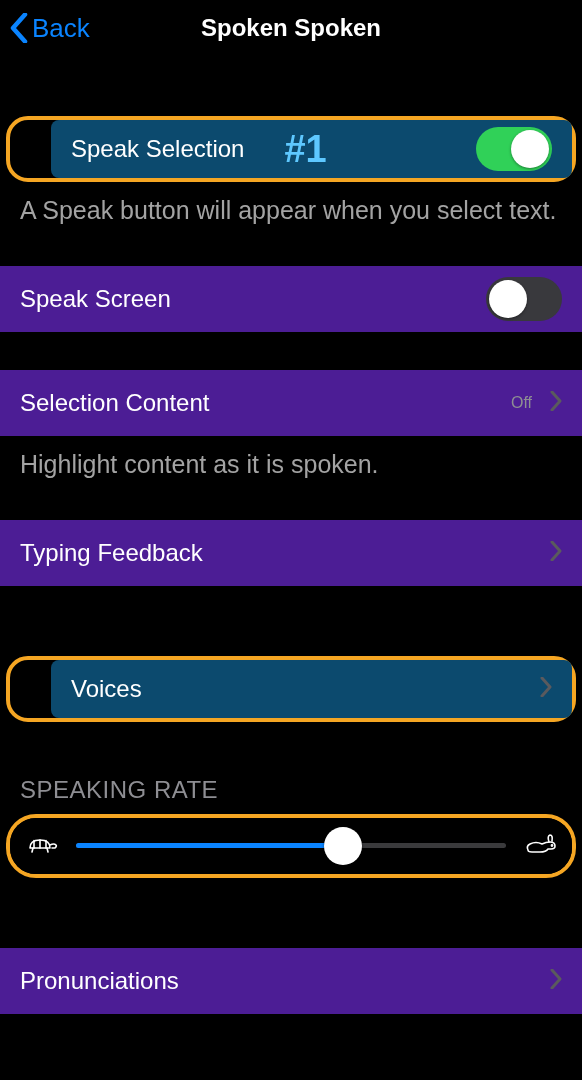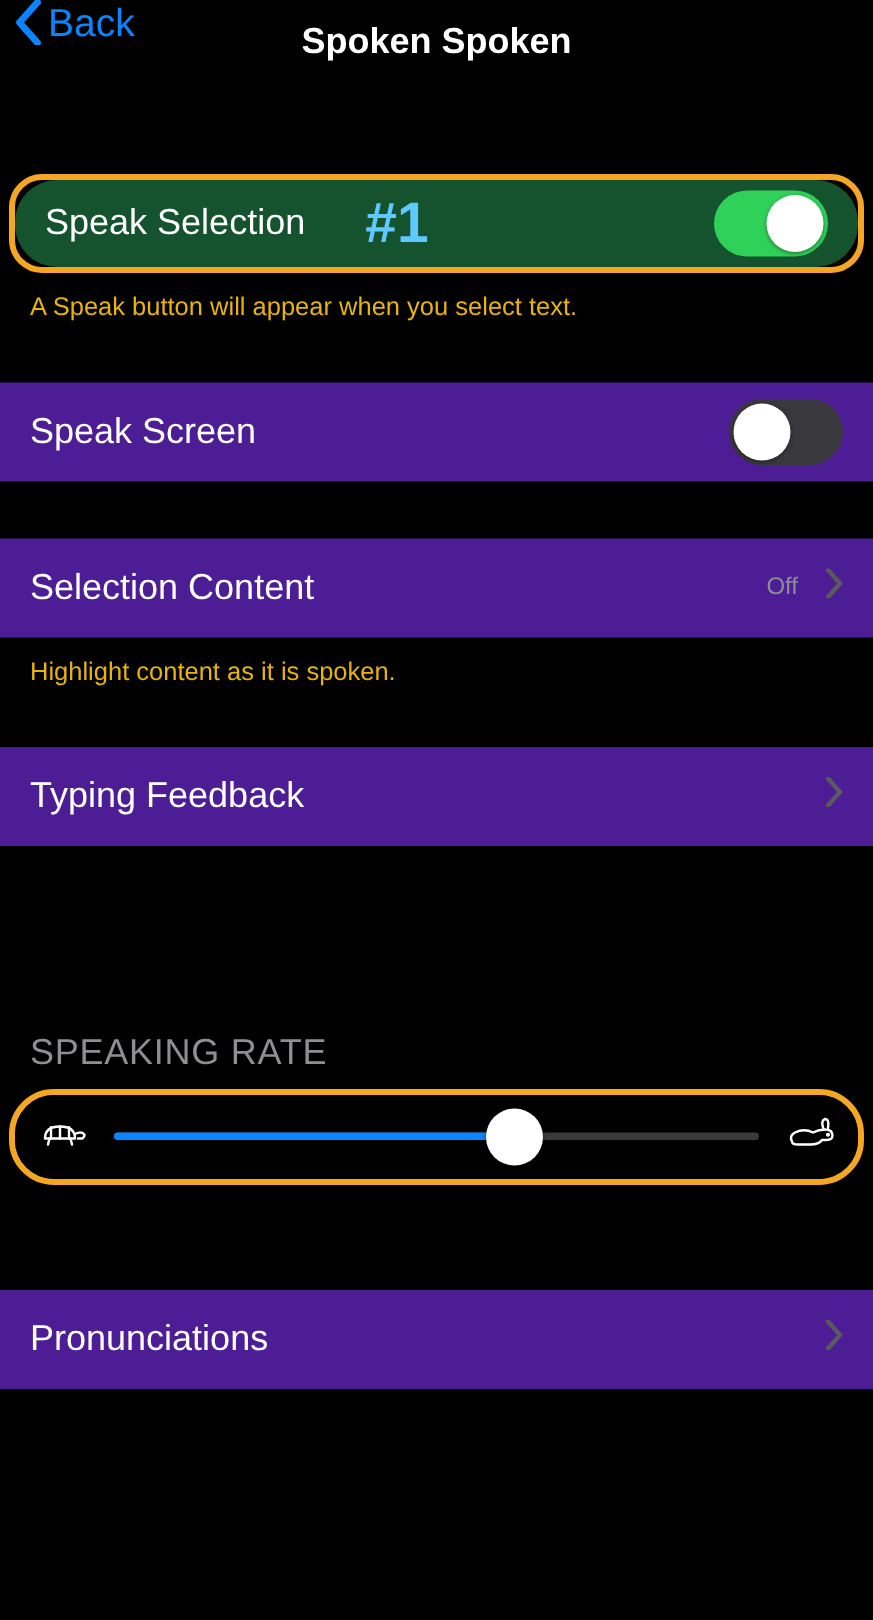--- a/index.html
+++ b/index.html
@@ -1,51 +1,51 @@
 <!DOCTYPE html>
 <html><head>
 <meta charset="utf-8">
 <style>
   * { box-sizing: border-box; margin: 0; padding: 0; }
   html, body { width: 582px; height: 1080px; background: #000; font-family: -apple-system, "Helvetica Neue", Arial, sans-serif; color: #fff; overflow: hidden; }
   body { display: flex; flex-direction: column; }
 
   .navbar { position: relative; height: 56px; display: flex; align-items: center; justify-content: center; background: #000; }
-  .navbar .back { position: absolute; left: 10px; top: 0; bottom: 0; display: flex; color: #0a84ff; font-size: 26px; }
+  .navbar .back { position: absolute; left: 10px; top: 0; bottom: 0; display: flex; align-items: center; color: #0a84ff; font-size: 26px; }
   .navbar .back svg { width: 18px; height: 30px; }
   .navbar .back .lbl { margin-left: 4px; }
   .navbar .title { font-size: 24px; font-weight: 600; color: #fff; }
 
   .content { flex: 1; background: #000; padding-top: 60px; }
   .cell { background: #4c1d95; min-height: 66px; display: flex; align-items: center; padding: 0 20px; position: relative; }
   .cell .label { font-size: 24px; color: #fff; flex: 0 0 auto; }
   .cell .spacer { flex: 1; }
   .cell .value { font-size: 16px; color: #8e8e93; margin-right: 18px; }
   .cell .chevron { color: #5a5a5e; }
   .cell .chevron svg { width: 12px; height: 20px; }
 
-  .footer-text { font-size: 17px; color: #eab308; padding: 12px 20px 0 20px; line-height: 1.35; }
+  .footer-text { font-size: 25px; color: #a3a3a3; padding: 12px 20px 0 20px; line-height: 1.35; }
   .header-text { font-size: 24px; color: #8e8e93; padding: 0 20px 10px 20px; letter-spacing: 0.5px; }
 
   .gap-sm { height: 38px; }
   .gap-md { height: 54px; }
   .gap-lg { height: 70px; }
 
   
   .switch { width: 76px; height: 44px; border-radius: 22px; position: relative; }
   .switch .knob { position: absolute; width: 38px; height: 38px; border-radius: 50%; background: #fff; top: 3px; box-shadow: 0 1px 3px rgba(0,0,0,0.4); }
   .switch.on { background: #30d158; }
   .switch.on .knob { right: 3px; }
   .switch.off { background: #39393d; }
   .switch.off .knob { left: 3px; }
 
   
   .ring { border: 4px solid #f5a623; border-radius: 22px; position: relative; }
   .ring-cell { padding: 0; }
-  .ring-cell .cell { background: #14532d; border-radius: 28px; min-height: 58px; }
+  .ring-cell .cell { background: #0c4a6e; border-radius: 8px; min-height: 58px; margin-left: 41px; }
 
   .annotation { color: #5ec8ff; font-size: 38px; font-weight: 700; margin-left: 40px; }
 
   
   .slider-row { background: #000; display: flex; align-items: center; padding: 0 20px; height: 64px; gap: 16px; }
   .slider-row .icon { color: #fff; flex: 0 0 auto; }
   .slider-row .track-wrap { flex: 1; position: relative; height: 40px; display: flex; align-items: center; }
   .slider-row .track-bg { position: absolute; left: 0; right: 0; height: 5px; background: #3a3a3c; border-radius: 3px; }
   .slider-row .track-fill { position: absolute; left: 0; height: 5px; background: #0a84ff; border-radius: 3px; }
   .slider-row .thumb { position: absolute; width: 38px; height: 38px; background: #fff; border-radius: 50%; top: 1px; transform: translateX(-50%); box-shadow: 0 1px 3px rgba(0,0,0,0.5); }
@@ -107,20 +107,29 @@
   <div class="cell">
     <span class="label">Typing Feedback</span>
     <span class="spacer"></span>
     <span class="chevron"><svg viewBox="0 0 12 20">
           <path d="M2 1 L10 10 L2 19" stroke="#5a5a5e" stroke-width="3" fill="none" stroke-linecap="round" stroke-linejoin="round"></path>
         </svg></span>
   </div>
 
   <div class="gap-lg"></div>
 
+  <div class="ring ring-cell" style="margin: 0 6px;">
+    <div class="cell">
+      <span class="label">Voices</span>
+      <span class="spacer"></span>
+      <span class="chevron"><svg viewBox="0 0 12 20">
+            <path d="M2 1 L10 10 L2 19" stroke="#5a5a5e" stroke-width="3" fill="none" stroke-linecap="round" stroke-linejoin="round"></path>
+          </svg></span>
+    </div>
+  </div>
 
   <div class="gap-md"></div>
 
   <div class="header-text">SPEAKING RATE</div>
   <div class="ring-slider">
     <div class="slider-row">
       <span class="icon">
         <svg width="36" height="24" viewBox="0 0 36 24">
             <g stroke="#fff" stroke-width="1.6" fill="none" stroke-linecap="round" stroke-linejoin="round">
           <path d="M6 16 Q6 8 16 8 Q26 8 26 16 Z"></path>

